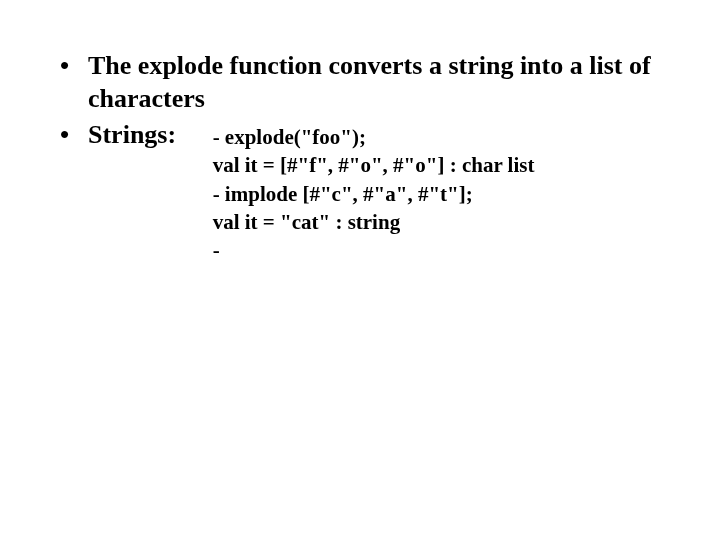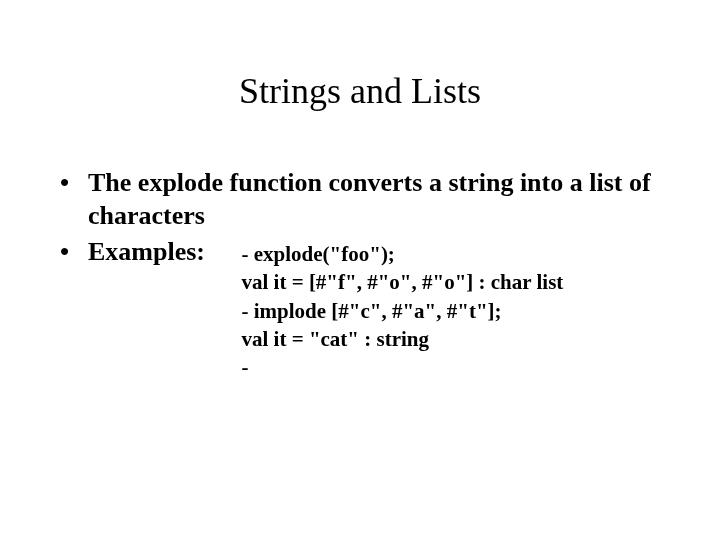--- a/index.html
+++ b/index.html
@@ -60,28 +60,27 @@
     margin-top: 4px;
   }
   .code-line {
     white-space: pre;
   }
 </style>
 </head>
 <body>
 
 <div class="slide">
-  <h1 class="title">Strings and Lists</h1>
 
   <ul class="bullets">
     <li>
       <span>The explode function converts a string into a list of characters</span>
     </li>
     <li class="examples-li">
-      <span class="examples-label">Examples:</span>
+      <span class="examples-label">Strings:</span>
       <span class="code-block">
         <span class="code-line">- explode("foo");</span><br>
         <span class="code-line">val it = [#"f", #"o", #"o"] : char list</span><br>
         <span class="code-line">- implode [#"c", #"a", #"t"];</span><br>
         <span class="code-line">val it = "cat" : string</span><br>
         <span class="code-line">-</span>
       </span>
     </li>
   </ul>
 </div>

